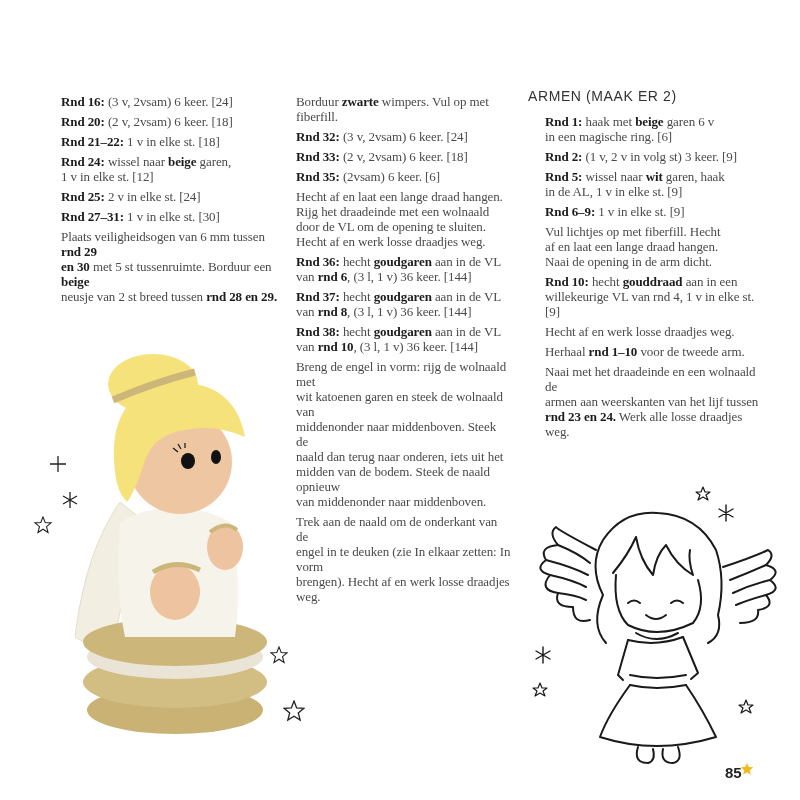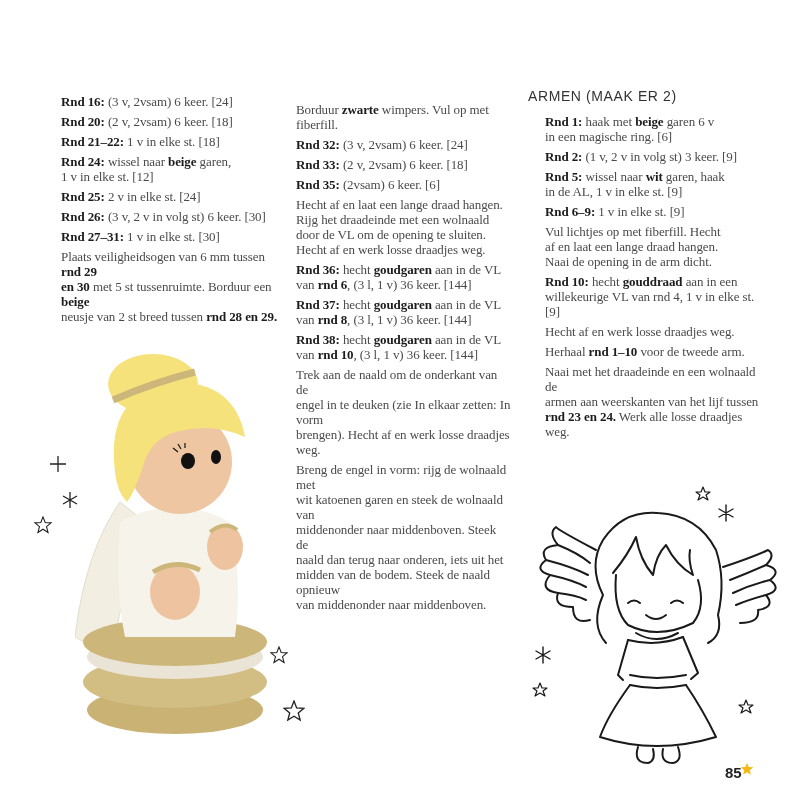--- a/index.html
+++ b/index.html
@@ -4,57 +4,56 @@
 <style>
   html, body { margin:0; padding:0; }
   body {
     width:800px; height:800px; background:#ffffff; position:relative; overflow:hidden;
     font-family:"Liberation Sans", "DejaVu Sans", sans-serif; color:#4a4a4a;
   }
   .col { position:absolute; font-size:13px; line-height:15px; letter-spacing:-0.1px;font-family:Liberation Serif, serif; }
   .col p { margin:0 0 5px 0; }
   .col b { color:#1c1c1c; font-weight:bold; }
   #col1 { left:61px; top:94px; width:225px; }
-  #col2 { left:296px; top:94px; width:215px;margin-top:8px; }
+  #col2 { left:296px; top:94px; width:215px; }
   #col3 { left:545px; top:114px; width:215px; }
   .heading {
     position:absolute; left:528px; top:88px; font-size:14px; letter-spacing:0.6px;
     color:#333333; font-weight:normal; margin:0;
   }
   .pagenum { position:absolute; left:725px; top:764px; font-size:15px; font-weight:bold; color:#222; }
   .pagestar { position:absolute; left:740px; top:762px; width:14px; height:14px; }
   .photo { position:absolute; left:75px; top:352px; width:200px; height:390px; }
   .drawing { position:absolute; left:528px; top:475px; width:262px; height:290px; }
   .deco { position:absolute; }
 </style>
 </head>
 <body>
 
 <div id="col1" class="col">
     <p><b>Rnd 16:</b><span> (3 v, 2vsam) 6 keer. [24]</span></p>
     <p><b>Rnd 20:</b><span> (2 v, 2vsam) 6 keer. [18]</span></p>
     <p><b>Rnd 21–22:</b><span> 1 v in elke st. [18]</span></p>
     <p><b>Rnd 24:</b><span> wissel naar </span><b>beige</b><span> garen,</span><br><span>1 v in elke st. [12]</span></p>
     <p><b>Rnd 25:</b><span> 2 v in elke st. [24]</span></p>
-    <p><b>Rnd 26:</b><span> (3 v, 2 v in volg st) 6 keer. [30]</span></p>
     <p><b>Rnd 27–31:</b><span> 1 v in elke st. [30]</span></p>
     <p><span>Plaats veiligheidsogen van 6 mm tussen </span><b>rnd 29</b><br><b>en 30</b><span> met 5 st tussenruimte. Borduur een </span><b>beige</b><br><span>neusje van 2 st breed tussen </span><b>rnd 28 en 29.</b></p>
   </div>
 
 <div id="col2" class="col">
     <p><span>Borduur </span><b>zwarte</b><span> wimpers. Vul op met fiberfill.</span></p>
     <p><b>Rnd 32:</b><span> (3 v, 2vsam) 6 keer. [24]</span></p>
     <p><b>Rnd 33:</b><span> (2 v, 2vsam) 6 keer. [18]</span></p>
     <p><b>Rnd 35:</b><span> (2vsam) 6 keer. [6]</span></p>
     <p><span>Hecht af en laat een lange draad hangen.</span><br><span>Rijg het draadeinde met een wolnaald</span><br><span>door de VL om de opening te sluiten.</span><br><span>Hecht af en werk losse draadjes weg.</span></p>
     <p><b>Rnd 36:</b><span> hecht </span><b>goudgaren</b><span> aan in de VL</span><br><span>van </span><b>rnd 6</b><span>, (3 l, 1 v) 36 keer. [144]</span></p>
     <p><b>Rnd 37:</b><span> hecht </span><b>goudgaren</b><span> aan in de VL</span><br><span>van </span><b>rnd 8</b><span>, (3 l, 1 v) 36 keer. [144]</span></p>
     <p><b>Rnd 38:</b><span> hecht </span><b>goudgaren</b><span> aan in de VL</span><br><span>van </span><b>rnd 10</b><span>, (3 l, 1 v) 36 keer. [144]</span></p>
+    <p><span>Breng de engel in vorm: rijg de wolnaald met</span><br><span>wit katoenen garen en steek de wolnaald van</span><br><span>middenonder naar middenboven. Steek de</span><br><span>naald dan terug naar onderen, iets uit het</span><br><span>midden van de bodem. Steek de naald opnieuw</span><br><span>van middenonder naar middenboven.</span></p>
     <p><span>Trek aan de naald om de onderkant van de</span><br><span>engel in te deuken (zie In elkaar zetten: In vorm</span><br><span>brengen). Hecht af en werk losse draadjes weg.</span></p>
-    <p><span>Breng de engel in vorm: rijg de wolnaald met</span><br><span>wit katoenen garen en steek de wolnaald van</span><br><span>middenonder naar middenboven. Steek de</span><br><span>naald dan terug naar onderen, iets uit het</span><br><span>midden van de bodem. Steek de naald opnieuw</span><br><span>van middenonder naar middenboven.</span></p>
   </div>
 
 <h2 class="heading">ARMEN (MAAK ER 2)</h2>
 <div id="col3" class="col">
     <p><b>Rnd 1:</b><span> haak met </span><b>beige</b><span> garen 6 v</span><br><span>in een magische ring. [6]</span></p>
     <p><b>Rnd 2:</b><span> (1 v, 2 v in volg st) 3 keer. [9]</span></p>
     <p><b>Rnd 5:</b><span> wissel naar </span><b>wit</b><span> garen, haak</span><br><span>in de AL, 1 v in elke st. [9]</span></p>
     <p><b>Rnd 6–9:</b><span> 1 v in elke st. [9]</span></p>
     <p><span>Vul lichtjes op met fiberfill. Hecht</span><br><span>af en laat een lange draad hangen.</span><br><span>Naai de opening in de arm dicht.</span></p>
     <p><b>Rnd 10:</b><span> hecht </span><b>gouddraad</b><span> aan in een</span><br><span>willekeurige VL van rnd 4, 1 v in elke st. [9]</span></p>

